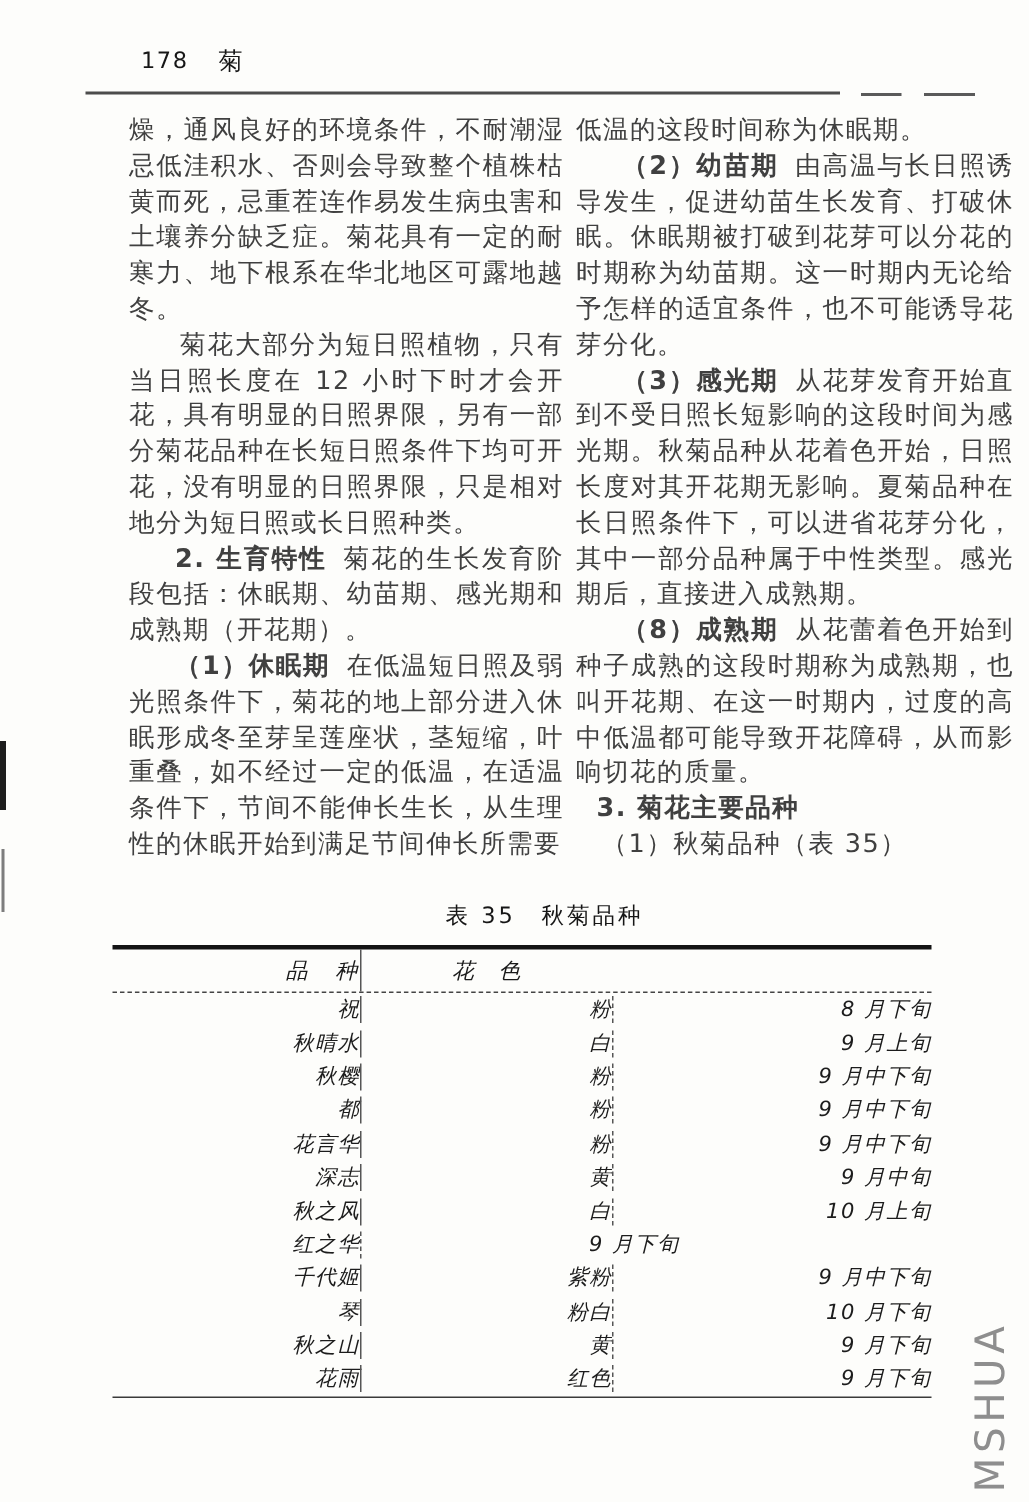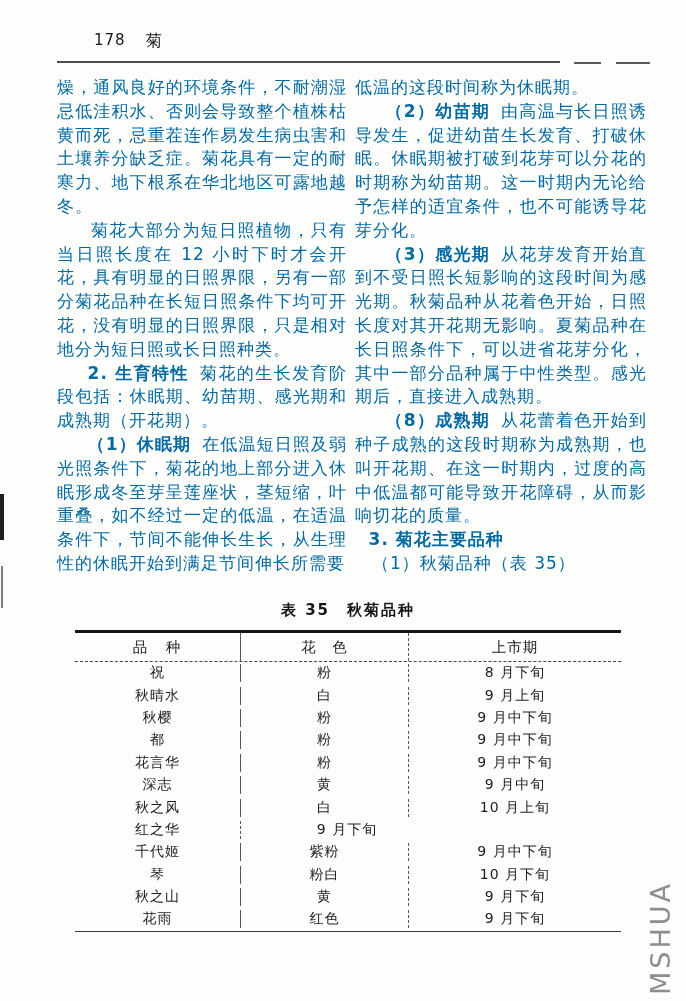--- a/index.html
+++ b/index.html
@@ -14,40 +14,40 @@
   
   .page-header { position:absolute; left:94px; top:31px; font-size:15px;
                  letter-spacing:1px; color:#161616; display:flex; gap:20px;text-align:right; }
   .page-header .book { font-size:16px; }
   .rule-solid { position:absolute; left:57px; top:61px; width:503px; height:2px; background:#4c4c4c; }
   .rule-dash1 { position:absolute; left:574px; top:62px; width:27px; height:1.6px; background:#5a5a5a; }
   .rule-dash2 { position:absolute; left:616px; top:62px; width:34px; height:1.6px; background:#5a5a5a; }
 
   
   .col { position:absolute; top:76px; font-size:17px; line-height:23.8px;
-         text-align:justify; letter-spacing:1px; color:#0369a1; }
+         text-align:justify; letter-spacing:1px; color:#404040;margin-left:29px; }
   .col-left  { left:57px;  width:290px; }
   .col-right { left:355px; width:292px; }
   .col p { margin:0; }
   .ind2   { text-indent:2em; }
   .ind18  { text-indent:1.8em; }
   .ind1   { text-indent:1em; }
   .ind08  { text-indent:0.8em; }
   .plabel { font-weight:bold; margin-right:0.65em; }
   .bold   { font-weight:bold; }
 
   
-  .table-title { position:absolute; left:75px; top:601px; width:546px;
-                 text-align:center; font-weight:bold; font-size:15px; letter-spacing:2px; color:#161616; }
+  .table-title { position:absolute; left:90px; top:601px; width:546px;
+                 text-align:center; font-weight:normal; font-size:15px; letter-spacing:2px; color:#161616; }
   .vtable { position:absolute; left:75px; top:630px; width:546px;
             border-top:3px solid #141414; border-bottom:1.6px solid #3a3a3a; }
   .thead  { display:flex; height:29px; align-items:center;
             border-bottom:1.4px dashed #444; font-size:14.5px; color:#1a1a1a; }
   .trow   { display:flex; height:22.4px; align-items:center; font-size:14px; color:#1c1c1c; }
-  .tcell  { text-align:center; letter-spacing:1px; }
+  .tcell  { text-align:right; letter-spacing:1px;font-style:italic; }
   .c0 { width:165px; }
   .c1 { width:168px; border-left:1.2px solid #555; }
   .c2 { width:213px; border-left:1.2px dashed #555; }
   .thead .c1, .thead .c2 { align-self:stretch; display:flex; align-items:center; justify-content:center; }
   .thead .c0 { letter-spacing:2px; }
 
   
   .watermark { position:absolute; left:598px; top:918px; width:124px; height:40px;
                display:flex; align-items:center; justify-content:center;
                transform:rotate(-90deg); transform-origin:center;
@@ -82,21 +82,20 @@
   <p class="ind18"><span class="plabel">（8）成熟期</span><span>从花蕾着色开始到种子成熟的这段时期称为成熟期，也叫开花期、在这一时期内，过度的高中低温都可能导致开花障碍，从而影响切花的质量。</span></p>
   <p class="ind08 bold">3. 菊花主要品种</p>
   <p class="ind1">（1）秋菊品种（表 35）</p>
 </div>
 
 <div class="table-title">表 35　秋菊品种</div>
 <div class="vtable">
   <div class="thead">
     <div class="tcell c0">品　种</div>
     <div class="tcell c1">花　色</div>
-    <div class="tcell c2">上市期</div>
   </div>
   <div id="table-body">
       <div class="trow">
         <div class="tcell c0">祝</div>
         <div class="tcell c1">粉</div>
         <div class="tcell c2">8 月下旬</div>
       </div>
       <div class="trow">
         <div class="tcell c0">秋晴水</div>
         <div class="tcell c1">白</div>

